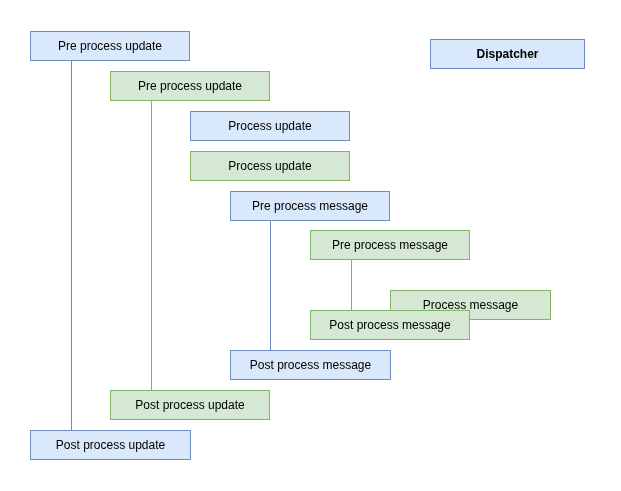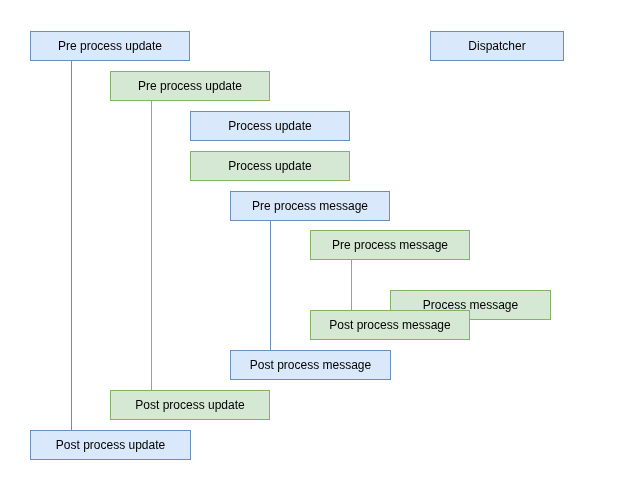--- a/index.html
+++ b/index.html
@@ -48,21 +48,21 @@
 
 <div class="canvas">
 
   <div class="connector blue" style="left:71px;  top:61px;  height:369px;"></div>
   <div class="connector green" style="left:151px; top:101px; height:289px;"></div>
   <div class="connector blue" style="left:270px; top:221px; height:129px;"></div>
   <div class="connector green" style="left:351px; top:260px; height:50px;"></div>
 
   <div class="node blue" style="left:30px;  top:31px;">Pre process update</div>
 
-  <div class="node blue" style="left:430px; top:31px; width:134px;">Dispatcher</div>
+  <div class="node blue" style="left:430px; top:39px; width:155px;font-weight:bold;">Dispatcher</div>
 
   <div class="node green" style="left:110px; top:71px;">Pre process update</div>
 
 
   <div class="node blue" style="left:190px; top:111px;">Process update</div>
 
   <div class="node green" style="left:190px; top:151px;">Process update</div>
 
   <div class="node blue" style="left:230px; top:191px;">Pre process message</div>
 

